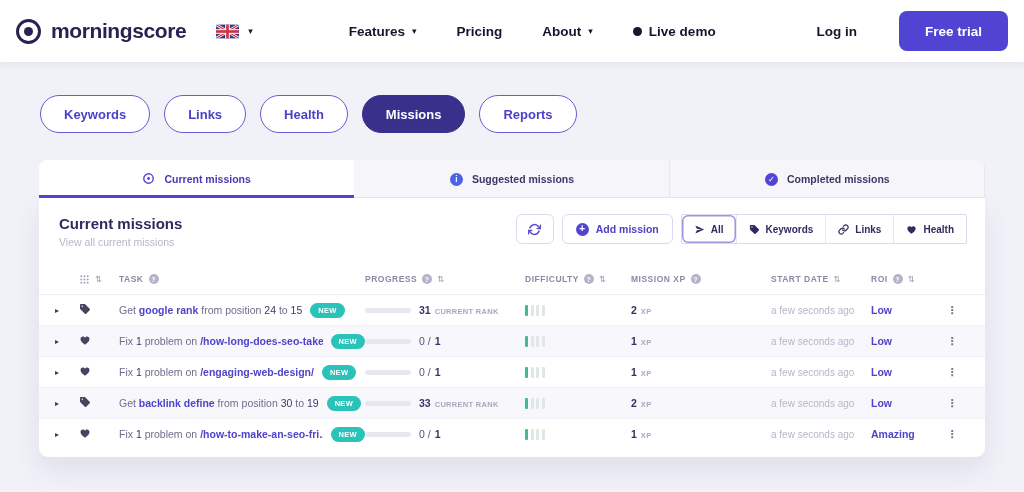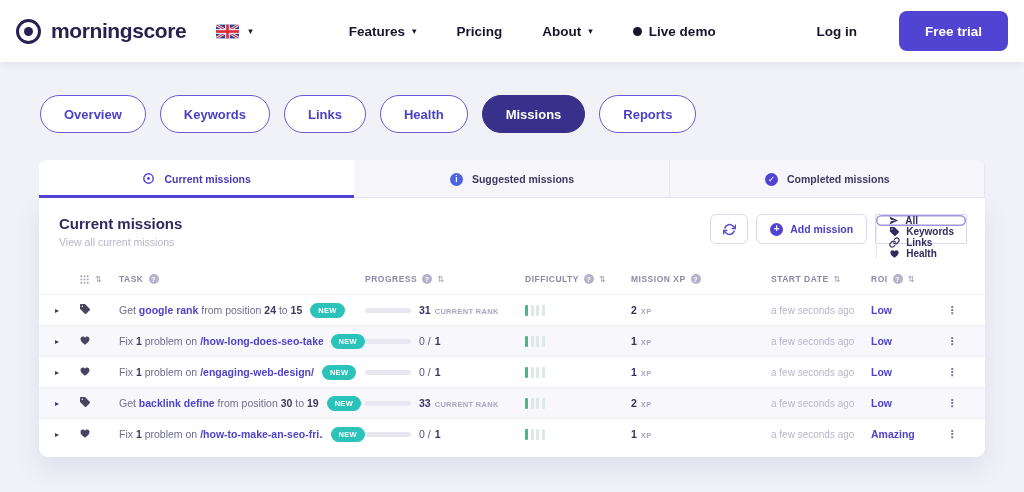--- a/index.html
+++ b/index.html
@@ -57,21 +57,21 @@
   .panel-head p{font-size:10.5px;color:#b7b6ca;margin-top:4px;}
   .toolbar{position:absolute;right:18px;top:16px;display:flex;align-items:center;gap:8px;}
   .tbtn{height:30px;background:#fff;border:1px solid #dbd8f0;border-radius:6px;color:#4a3fc6;
         font-family:inherit;font-size:10.5px;font-weight:700;display:inline-flex;align-items:center;
         gap:7px;cursor:pointer;}
   .icon-btn{width:38px;justify-content:center;color:#5a50cc;}
   .icon-btn .ic{width:13px;height:13px;}
   .add-btn{padding:0 13px;}
   .plus{width:13px;height:13px;border-radius:50%;background:var(--accent);color:#fff;font-size:10px;
         font-weight:700;display:inline-flex;align-items:center;justify-content:center;line-height:1;}
-  .filter-group{height:30px;border:1px solid #dbd8f0;border-radius:2px;display:flex;align-items:stretch;background:#fff;flex-direction:column;}
+  .filter-group{height:30px;border:1px solid #dbd8f0;border-radius:2px;display:flex;align-items:stretch;background:#fff;}
   .filter{display:flex;align-items:center;gap:6px;padding:0 12px;font-size:10px;font-weight:700;
           color:#2f2b5e;cursor:pointer;border-left:1px solid #e8e6f4;}
   .filter:first-child{border-left:none;}
   .filter .ic{width:11px;height:11px;color:#2f2b5e;}
   .filter.active{box-shadow:inset 0 0 0 1.5px #9d95dd;border-radius:6px;}
 
   
   .thead,.trow{display:grid;grid-template-columns:24px 40px 1fr 160px 106px 140px 100px 64px 34px;
                align-items:center;padding:0 16px;}
   .thead{height:30px;margin-top:4px;color:#8b89a8;font-size:8.5px;font-weight:700;letter-spacing:.5px;}
@@ -80,21 +80,21 @@
   .sort{font-size:8.5px;color:#9c9ab6;font-weight:400;}
   .help{width:10px;height:10px;border-radius:50%;background:#b5b3cb;color:#fff;font-size:7px;
         font-weight:700;display:inline-flex;align-items:center;justify-content:center;flex:0 0 auto;}
   .trow{height:31px;border-top:1px solid #f1f0f7;font-size:10.5px;cursor:pointer;}
   .trow.alt{background:#f8f8fc;}
   .caret-cell{font-size:8px;color:#3a3665;}
   .ticon .ic{width:12px;height:12px;color:#474460;}
   .task-cell{display:flex;align-items:center;gap:8px;min-width:0;}
   .segs{white-space:nowrap;overflow:hidden;}
   .s-norm{color:var(--text-grey);}
-  .s-bold{color:#3c3961;font-weight:700;}
+  .s-bold{color:#3c3961;font-weight:400;}
   .s-link{color:#4f43c9;font-weight:700;}
   .badge{background:var(--teal);color:#fff;font-size:7.5px;font-weight:800;letter-spacing:.3px;
          padding:3px 8px;border-radius:9px;flex:0 0 auto;}
   .prog{display:flex;align-items:center;gap:8px;}
   .pbar{width:46px;height:5px;border-radius:3px;background:#e8e7f1;flex:0 0 auto;}
   .pval{display:flex;align-items:baseline;gap:4px;white-space:nowrap;}
   .p-bold{font-weight:700;color:#383564;font-size:10.5px;}
   .p-norm{color:#55527a;font-size:10.5px;}
   .p-label{font-size:7.5px;font-weight:700;color:#a9a7bf;letter-spacing:.3px;}
   .diff{display:flex;align-items:center;gap:2.5px;}
@@ -158,21 +158,20 @@
 
   </span>
 </nav>
     <div class="auth">
       <span class="login">Log in</span>
       <button class="cta">Free trial</button>
     </div>
   </header>
 
   <div class="pills" id="pills">
-  <button class="pill">Overview</button>
 
   <button class="pill">Keywords</button>
 
   <button class="pill">Links</button>
 
   <button class="pill">Health</button>
 
   <button class="pill active">Missions</button>
 
   <button class="pill">Reports</button>

